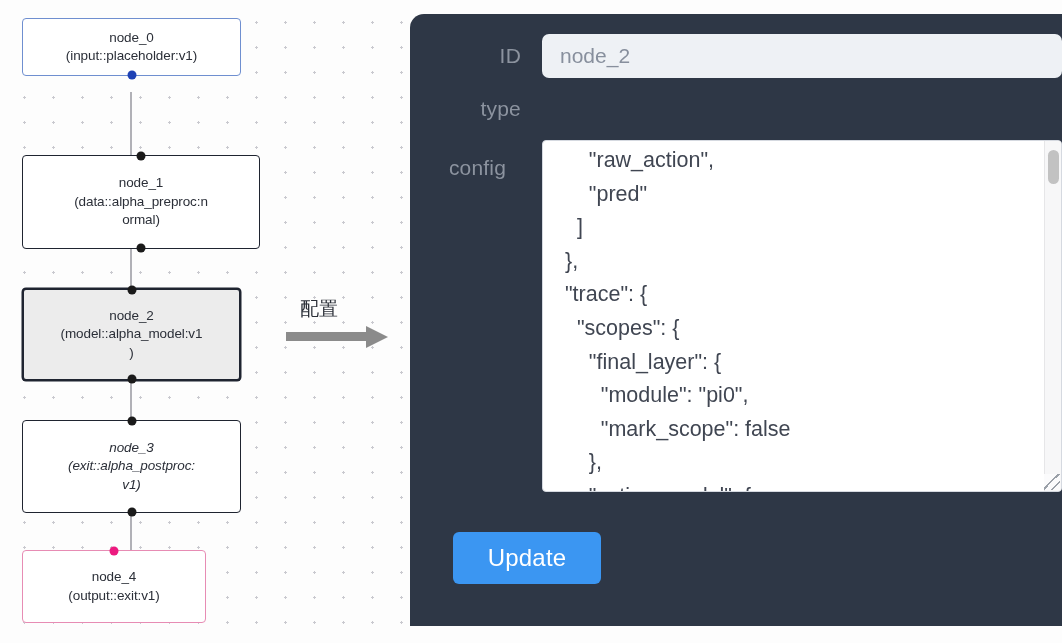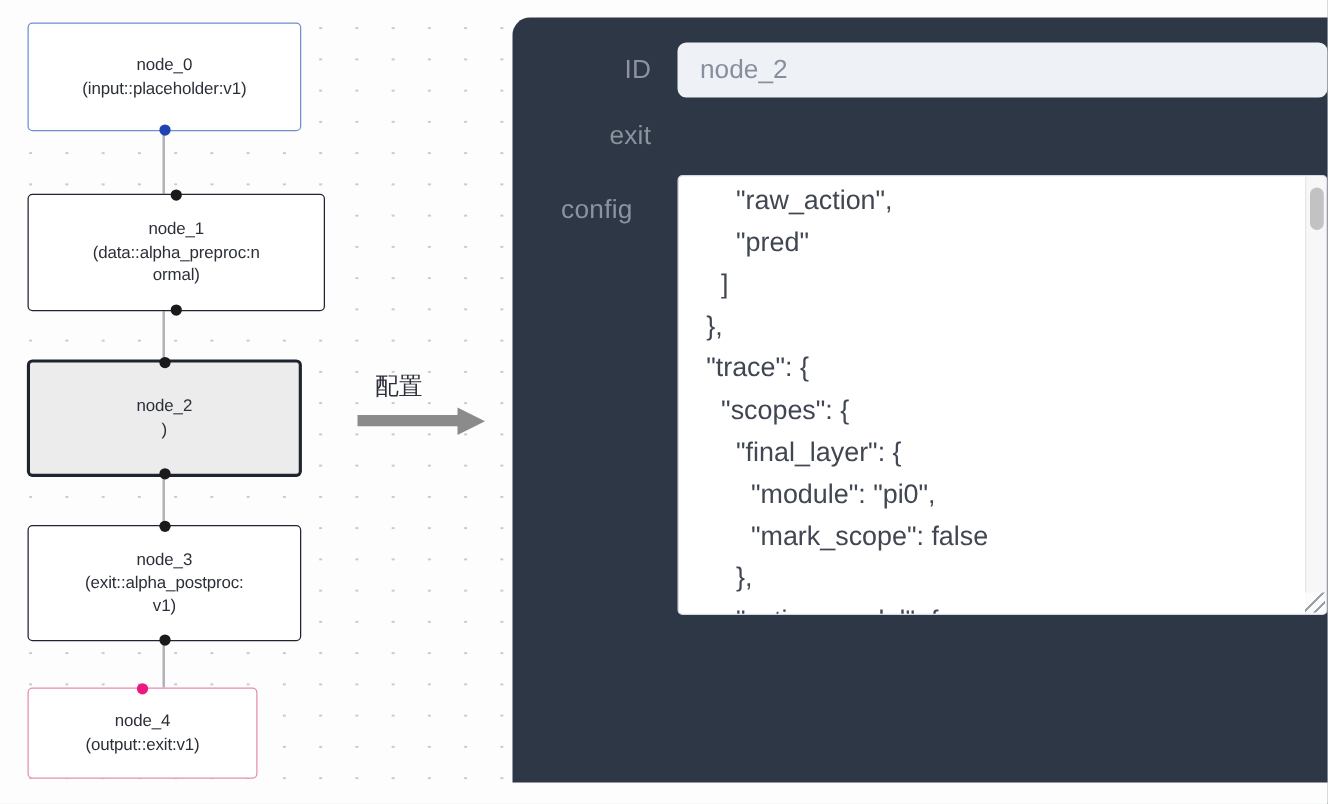--- a/index.html
+++ b/index.html
@@ -222,42 +222,43 @@
 </head>
 <body>
 
 <div id="graph-canvas">
 
   <div class="edge" style="top:92px;height:63px;"></div>
   <div class="edge" style="top:249px;height:39px;"></div>
   <div class="edge" style="top:381px;height:39px;"></div>
   <div class="edge" style="top:513px;height:37px;"></div>
 
-  <div class="node node-input" style="left:22px;top:18px;width:219px;height:87px;z-index:4;">
+  <div class="node node-input" style="left:22px;top:18px;width:219px;height:58px;z-index:4;">
     <span class="nline">node_0</span>
     <span class="nline">(input::placeholder:v1)</span>
     <div class="handle bottom blue"></div>
   </div>
 
   <div class="node" style="left:22px;top:155px;width:238px;height:94px;z-index:4;">
     <span class="nline">node_1</span>
     <span class="nline">(data::alpha_preproc:n</span>
     <span class="nline">ormal)</span>
     <div class="handle top"></div>
     <div class="handle bottom"></div>
   </div>
 
   <div class="node selected" style="left:22px;top:288px;width:219px;height:93px;z-index:5;">
     <span class="nline">node_2</span>
+    <span class="nline">(model::alpha_model:v1</span>
     <span class="nline">)</span>
     <div class="handle top"></div>
     <div class="handle bottom"></div>
   </div>
 
-  <div class="node" style="left:22px;top:420px;width:219px;height:93px;z-index:4;">
+  <div class="node" style="left:22px;top:420px;width:219px;height:93px;z-index:4;font-style:italic;">
     <span class="nline">node_3</span>
     <span class="nline">(exit::alpha_postproc:</span>
     <span class="nline">v1)</span>
     <div class="handle top"></div>
     <div class="handle bottom"></div>
   </div>
 
   <div class="node node-output" style="left:22px;top:550px;width:184px;height:73px;z-index:4;">
     <span class="nline">node_4</span>
     <span class="nline">(output::exit:v1)</span>
@@ -274,21 +275,21 @@
 </div>
 
 <div id="inspector-panel">
 
   <div class="field-row">
     <div class="field-label">ID</div>
     <input class="field-input" type="text" value="node_2" style="">
   </div>
 
   <div class="field-row">
-    <div class="field-label">exit</div>
+    <div class="field-label">type</div>
   </div>
 
   <div class="field-row config-row">
     <div class="field-label">config</div>
     <div class="textarea-wrap">
       <textarea class="config-textarea" spellcheck="false" style="">      "raw_action",
       "pred"
     ]
   },
   "trace": {
@@ -298,13 +299,14 @@
         "mark_scope": false
       },
       "action_model": {</textarea>
       <div class="fake-scrollbar">
         <div class="thumb"></div>
       </div>
       <div class="resize-grip"></div>
     </div>
   </div>
 
+  <button id="update-button">Update</button>
 </div>
 
 </body></html>

